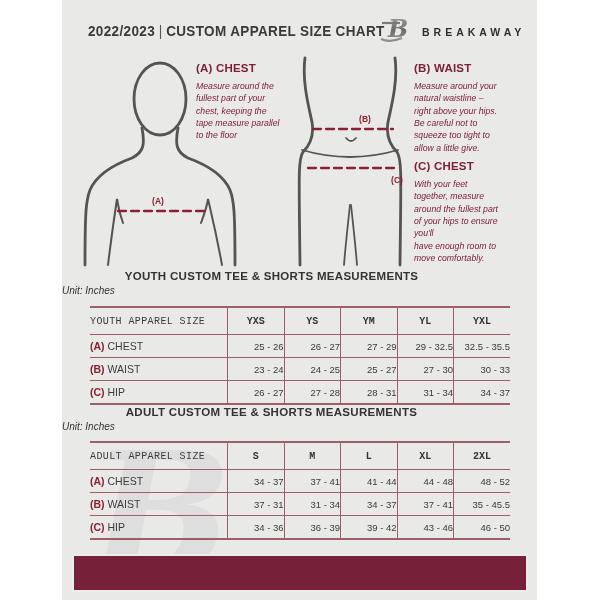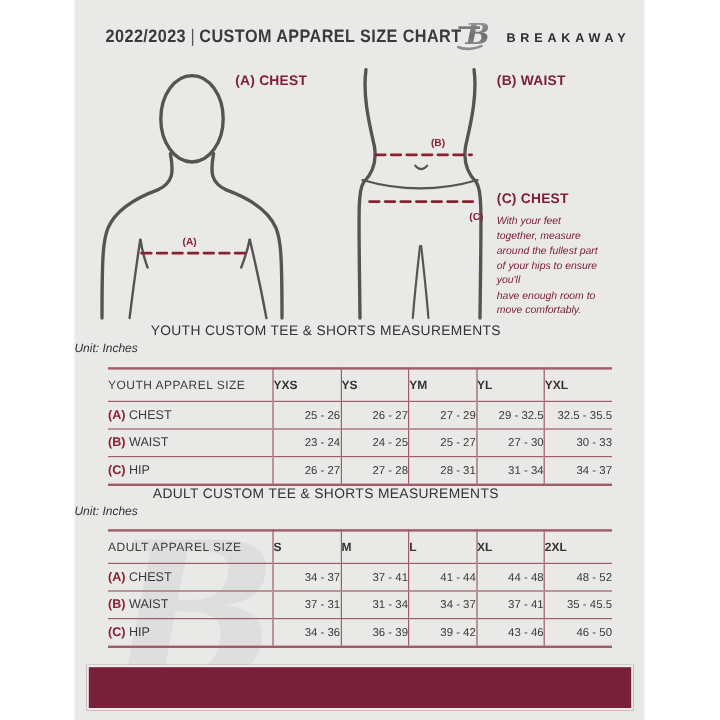--- a/index.html
+++ b/index.html
@@ -34,37 +34,37 @@
   #guide-chest{left:134px;top:62px;width:118px;}
   #guide-waist{left:352px;top:62px;width:120px;}
   #guide-hips{left:352px;top:160px;width:122px;}
   
   .figures{position:absolute;left:0;top:52px;width:475px;height:222px;z-index:1;}
   .figures path,.figures ellipse{fill:none;stroke:#565350;stroke-linecap:round;}
   .dash{stroke:#8a2030 !important;stroke-width:2.3;stroke-dasharray:8 5;stroke-linecap:butt;}
   .fig-label{font-size:8.5px;font-weight:bold;fill:#8a2030;font-family:"Liberation Sans",sans-serif;}
   
   .section-title{position:absolute;left:0;width:419px;text-align:center;z-index:1;
-    font-size:11.5px;font-weight:normal;color:#333;letter-spacing:.3px;}
+    font-size:11.5px;font-weight:bold;color:#333;letter-spacing:.3px;}
   .section-unit{position:absolute;left:0;width:475px;text-align:left;z-index:1;
     font-size:10px;font-style:italic;color:#333;}
   table.size{
     position:absolute;left:28px;width:420px;z-index:1;
     border-collapse:collapse;table-layout:fixed;
     border-top:2px solid #9d5e68;border-bottom:2px solid #9d5e68;
     background:transparent;
   }
   table.size tr{border-bottom:1.5px solid #9d5e68;}
   table.size td{padding:0;vertical-align:middle;}
   table.size td + td{border-left:1.5px solid #9d5e68;}
   table.size .lbl-col{width:137px;}
-  table.size tr.hd td{height:26px;}
+  table.size tr.hd td{height:26px;font-family:Liberation Mono, monospace;}
   table.size tr.rw td{height:22px;}
   .hd-lbl{font-size:10px;color:#3b3b3b;letter-spacing:.4px;padding-left:12px;}
-  .hd-size{font-size:10px;font-weight:bold;color:#333;text-align:left;}
+  .hd-size{font-size:10px;font-weight:bold;color:#333;text-align:center;}
   .row-lbl{font-size:10.5px;color:#3b3b3b;padding-left:12px;}
   .row-lbl .pfx{color:#8a2030;font-weight:bold;}
   .val{font-size:9.5px;color:#3a3a3a;text-align:right;}
   
   .watermark{
     position:absolute;left:30px;top:430px;z-index:0;
     font-family:"DejaVu Serif",serif;font-weight:bold;font-style:italic;
     font-size:165px;line-height:1;color:#dedede;
   }
   .footer-bar{
@@ -116,23 +116,34 @@
       <path d="M289 153 C 292 180 294 200 295 213" stroke-width="1.8"></path>
       <path class="dash" d="M251 77 L 331 77"></path>
       <text class="fig-label" x="303" y="70" text-anchor="middle">(B)</text>
       <path class="dash" d="M246 116 L 337 116"></path>
       <text class="fig-label" x="335" y="131" text-anchor="middle">(C)</text>
     </g>
   </svg>
 
   <div class="guide" id="guide-chest">
     <h3>(A) CHEST</h3>
+    <p>Measure around the
+fullest part of your
+chest, keeping the
+tape measure parallel
+to the floor</p>
   </div>
   <div class="guide" id="guide-waist">
     <h3>(B) WAIST</h3>
+    <p>Measure around your
+natural waistline –
+right above your hips.
+Be careful not to
+squeeze too tight to
+allow a little give.</p>
   </div>
   <div class="guide" id="guide-hips">
     <h3>(C) CHEST</h3>
     <p>With your feet
 together, measure
 around the fullest part
 of your hips to ensure
 you'll
 have enough room to
 move comfortably.</p>

